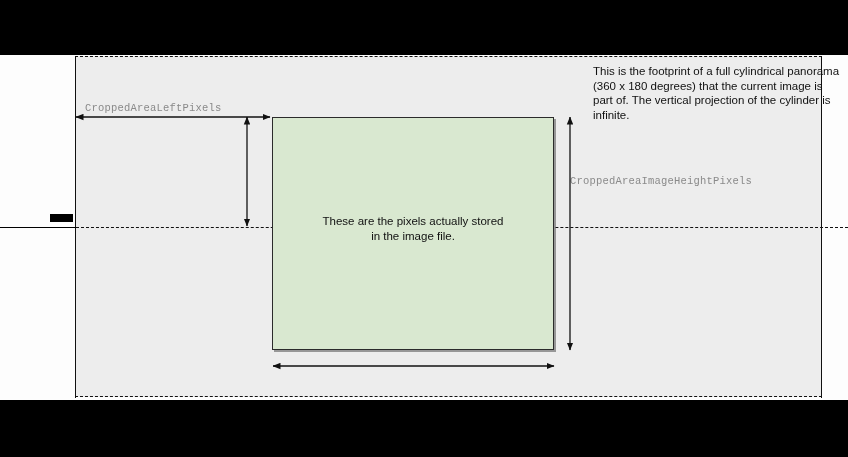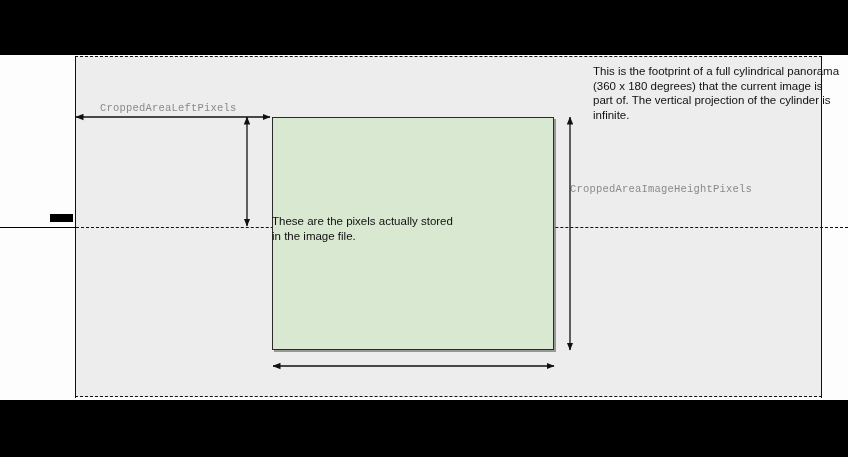--- a/index.html
+++ b/index.html
@@ -110,21 +110,21 @@
     background: #d9e8d0;
     border: 1.6px solid #2b2b2b;
     box-sizing: border-box;
     box-shadow: 2px 2px 0 rgba(80,80,80,0.55);
   }
   .stored-image-label {
     position: absolute;
     left: 272px;
     top: 214px;
     width: 282px;
-    text-align: left;
+    text-align: center;
     font-size: 11.5px;
     line-height: 15px;
     color: #111;
     white-space: pre-line;
   }
 
   
   .note {
     position: absolute;
     left: 586px;
@@ -138,23 +138,23 @@
 
   
   .dim-label {
     position: absolute;
     font-family: "Liberation Mono", "DejaVu Sans Mono", monospace;
     font-size: 10.5px;
     color: #8a8a8a;
     white-space: nowrap;
     letter-spacing: 0.2px;
   }
-  .label-left   { left: 100px;  top: 102px; }
+  .label-left   { left: 85px;  top: 102px; }
   .label-top    { left: 97px;  top: 175px; }
-  .label-height { left: 570px; top: 175px; margin-top: 8px; }
+  .label-height { left: 570px; top: 175px; }
   .label-width  { left: 315px; top: 370px; }
 
   
   .arrows {
     position: absolute;
     left: 0; top: 0;
     width: 848px; height: 457px;
     pointer-events: none;
   }
 </style>

